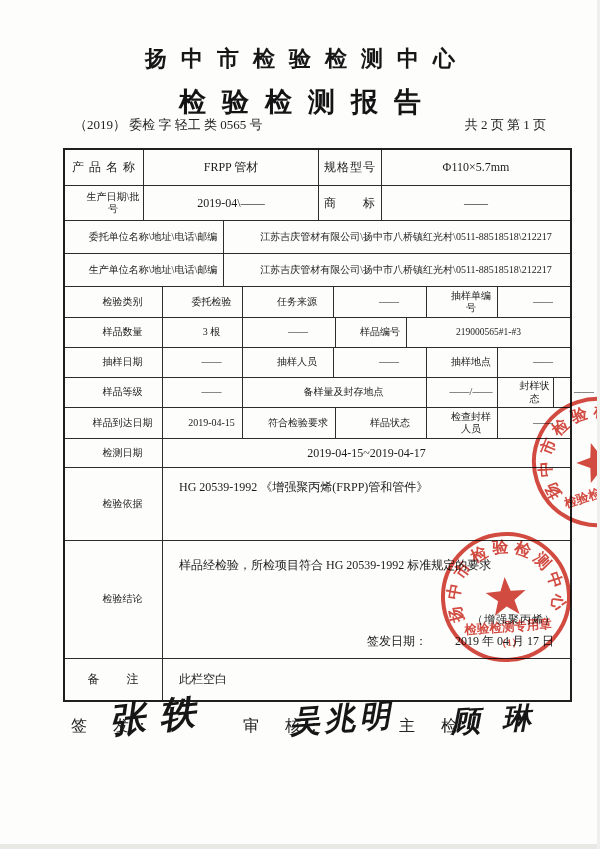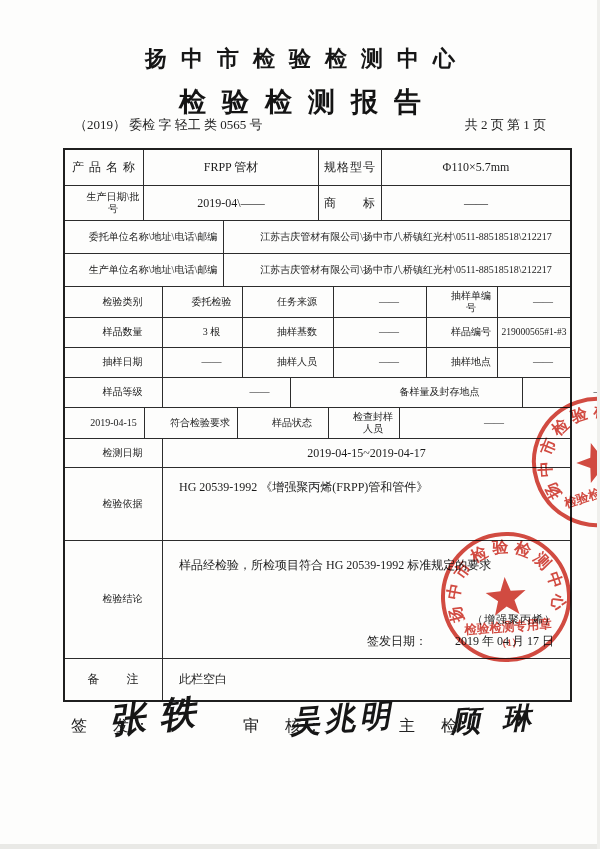--- a/index.html
+++ b/index.html
@@ -41,21 +41,21 @@
     box-sizing:border-box;border-right:1px solid #2c2c2c;
     font-size:12px;line-height:1.25;text-align:center;
     padding:1px 2px;color:#1c1c1c;
   }
   .cell:last-child{border-right:none;}
   .cell.small{font-size:10px;padding-left:20px;}
   .cell.tiny{font-size:9.5px;letter-spacing:0;}
   .cell.lab{letter-spacing:1px;}
   
   .r1{height:35px;} .r2{height:34px;} .r3{height:32px;} .r4{height:32px;}
-  .r5{height:30px;} .r6{height:29px;} .r7{height:29px;} .r8{height:29px;gap:48px;}
+  .r5{height:30px;} .r6{height:29px;} .r7{height:29px;} .r8{height:29px;}
   .r9{height:30px;} .r10{height:28px;} .r11{height:72px;} .r12{height:117px;}
   .r13{height:41px;}
   
   .wa{width:79px;flex:none;} .wb{width:175px;flex:none;} .wc{width:63px;flex:none;}
   .wl{width:159px;flex:none;}
   .w1{width:98px;flex:none;} .w2{width:80px;flex:none;} .w3{width:91px;flex:none;}
   .w4{width:93px;flex:none;} .w5{width:71px;flex:none;}
   .w38{width:184px;flex:none;} .w48{width:71px;flex:none;} .w58{width:56px;flex:none;}
   .wf{flex:1;}
   .left-cell{justify-content:flex-start;text-align:left;padding-left:16px;}
@@ -130,21 +130,20 @@
       <div class="cell small w2">委托检验</div>
       <div class="cell small w3">任务来源</div>
       <div class="cell small w4">——</div>
       <div class="cell small w5">抽样单编号</div>
       <div class="cell small wf">——</div>
     </div>
 
     <div class="trow r6">
       <div class="cell small w1">样品数量</div>
       <div class="cell small w2">3 根</div>
-      <div class="cell small w3">抽样基数</div>
       <div class="cell small w4">——</div>
       <div class="cell small w5">样品编号</div>
       <div class="cell tiny wf">219000565#1-#3</div>
     </div>
 
     <div class="trow r7">
       <div class="cell small w1">抽样日期</div>
       <div class="cell small w2">——</div>
       <div class="cell small w3">抽样人员</div>
       <div class="cell small w4">——</div>
@@ -155,20 +154,21 @@
     <div class="trow r8">
       <div class="cell small w1">样品等级</div>
       <div class="cell small w2">——</div>
       <div class="cell small w38">备样量及封存地点</div>
       <div class="cell small w48">——/——</div>
       <div class="cell small w58">封样状态</div>
       <div class="cell small wf">——</div>
     </div>
 
     <div class="trow r9">
+      <div class="cell small w1">样品到达日期</div>
       <div class="cell small w2">2019-04-15</div>
       <div class="cell small w4">符合检验要求</div>
       <div class="cell small w3">样品状态</div>
       <div class="cell small w5">检查封样人员</div>
       <div class="cell small wf">——</div>
     </div>
 
     <div class="trow r10">
       <div class="cell small w1">检测日期</div>
       <div class="cell wf">2019-04-15~2019-04-17</div>

